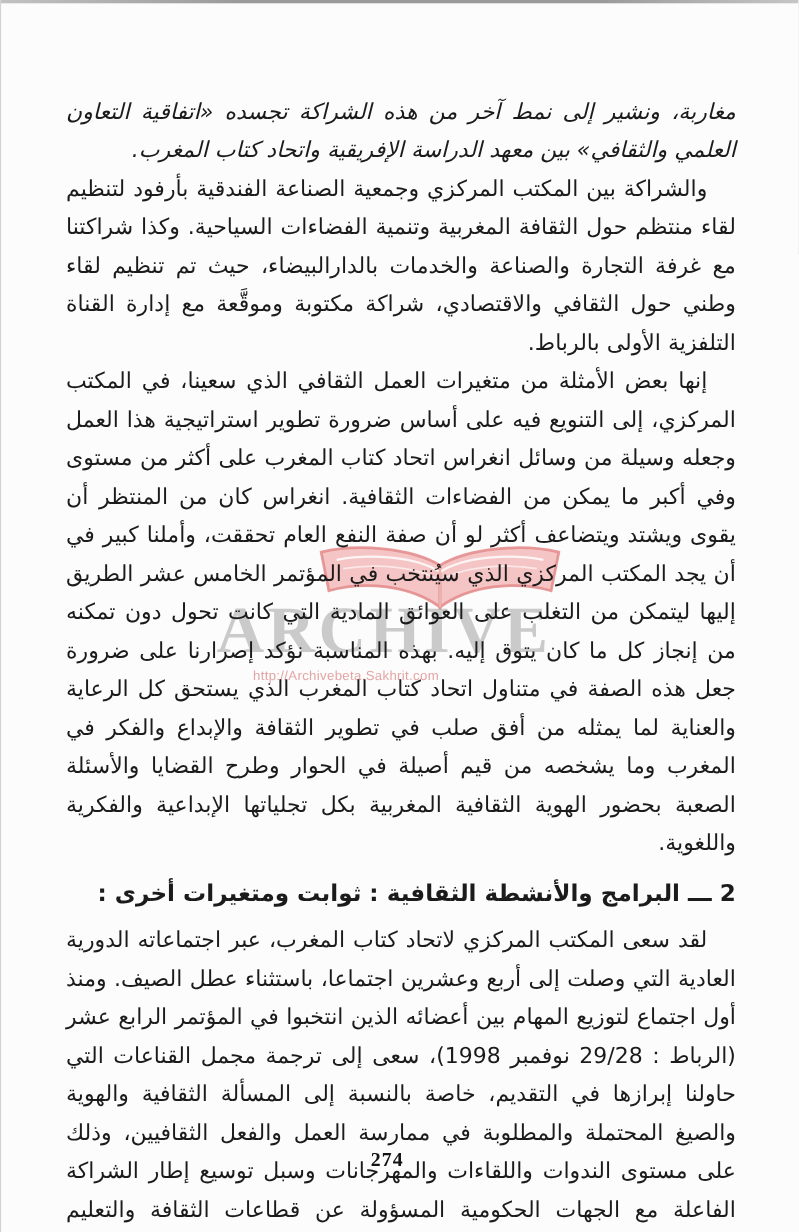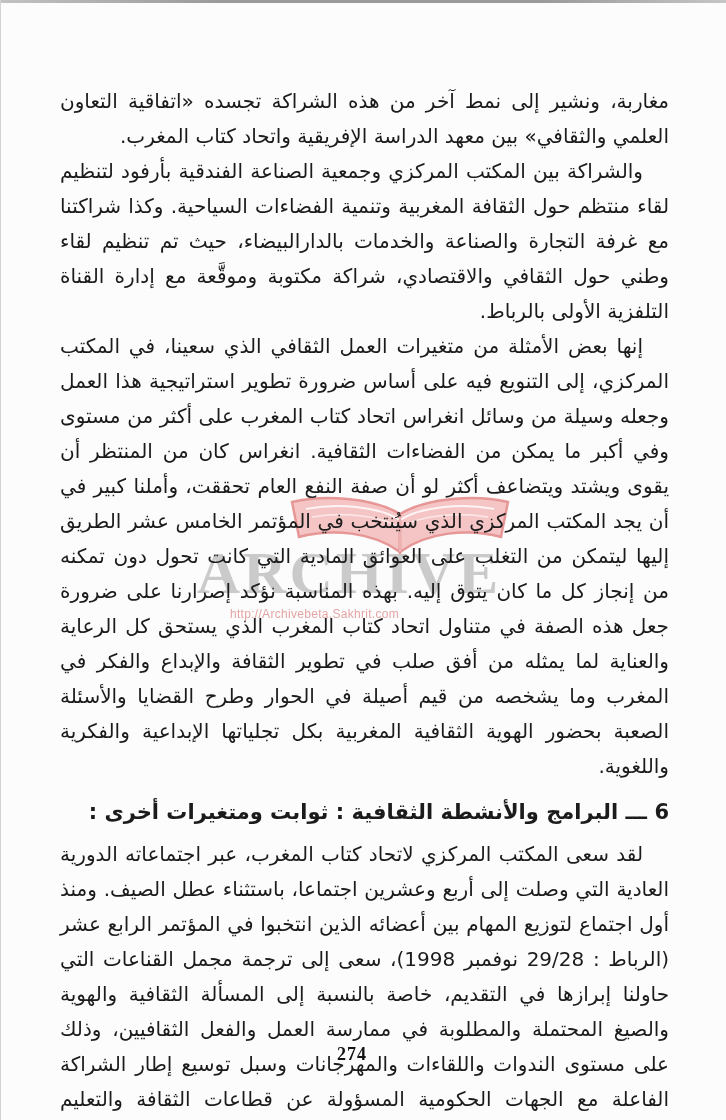--- a/index.html
+++ b/index.html
@@ -26,21 +26,21 @@
     top: 84px; right: 57px;
     width: 609px;
     direction: rtl;
     text-align: justify;
     font-size: 20px;
     line-height: 35px;
     color: #1b1b1b;
     z-index: 2;
   }
   .para { margin: 0; text-indent: 26px; }
-  .para.flush { text-indent: 0; }
+  .para.flush { text-indent: 0; font-style: italic; }
   .section-heading {
     margin: 11px 0 7px;
     text-indent: 0;
     font-size: 21px;
     font-weight: 700;
     line-height: 35px;
   }
   
   .watermark {
     position: absolute; inset: 0; z-index: 1; pointer-events: none;
@@ -97,19 +97,19 @@
       <path d="M114,19 L114,57" stroke="#e89c9c" stroke-width="2.2"></path>
     </svg>
     <div class="wm-title">ARCHIVE</div>
     <div class="wm-url">http://Archivebeta.Sakhrit.com</div>
   </div>
 
   <div class="content" dir="rtl">
     <p class="para flush">مغاربة، ونشير إلى نمط آخر من هذه الشراكة تجسده «اتفاقية التعاون العلمي والثقافي» بين معهد الدراسة الإفريقية واتحاد كتاب المغرب.</p>
     <p class="para">والشراكة بين المكتب المركزي وجمعية الصناعة الفندقية بأرفود لتنظيم لقاء منتظم حول الثقافة المغربية وتنمية الفضاءات السياحية. وكذا شراكتنا مع غرفة التجارة والصناعة والخدمات بالدارالبيضاء، حيث تم تنظيم لقاء وطني حول الثقافي والاقتصادي، شراكة مكتوبة وموقَّعة مع إدارة القناة التلفزية الأولى بالرباط.</p>
     <p class="para">إنها بعض الأمثلة من متغيرات العمل الثقافي الذي سعينا، في المكتب المركزي، إلى التنويع فيه على أساس ضرورة تطوير استراتيجية هذا العمل وجعله وسيلة من وسائل انغراس اتحاد كتاب المغرب على أكثر من مستوى وفي أكبر ما يمكن من الفضاءات الثقافية. انغراس كان من المنتظر أن يقوى ويشتد ويتضاعف أكثر لو أن صفة النفع العام تحققت، وأملنا كبير في أن يجد المكتب المركزي الذي سيُنتخب في المؤتمر الخامس عشر الطريق إليها ليتمكن من التغلب على العوائق المادية التي كانت تحول دون تمكنه من إنجاز كل ما كان يتوق إليه. بهذه المناسبة نؤكد إصرارنا على ضرورة جعل هذه الصفة في متناول اتحاد كتاب المغرب الذي يستحق كل الرعاية والعناية لما يمثله من أفق صلب في تطوير الثقافة والإبداع والفكر في المغرب وما يشخصه من قيم أصيلة في الحوار وطرح القضايا والأسئلة الصعبة بحضور الهوية الثقافية المغربية بكل تجلياتها الإبداعية والفكرية واللغوية.</p>
-    <h2 class="section-heading">6 ـــ البرامج والأنشطة الثقافية : ثوابت ومتغيرات أخرى :</h2>
+    <h2 class="section-heading">2 ـــ البرامج والأنشطة الثقافية : ثوابت ومتغيرات أخرى :</h2>
     <p class="para">لقد سعى المكتب المركزي لاتحاد كتاب المغرب، عبر اجتماعاته الدورية العادية التي وصلت إلى أربع وعشرين اجتماعا، باستثناء عطل الصيف. ومنذ أول اجتماع لتوزيع المهام بين أعضائه الذين انتخبوا في المؤتمر الرابع عشر (الرباط : 29/28 نوفمبر 1998)، سعى إلى ترجمة مجمل القناعات التي حاولنا إبرازها في التقديم، خاصة بالنسبة إلى المسألة الثقافية والهوية والصيغ المحتملة والمطلوبة في ممارسة العمل والفعل الثقافيين، وذلك على مستوى الندوات واللقاءات والمهرجانات وسبل توسيع إطار الشراكة الفاعلة مع الجهات الحكومية المسؤولة عن قطاعات الثقافة والتعليم والاقتصاد والسياحة ومع المجالس البلدية والجمعيات المهنية وجمعيات المجتمع المدنيو ثم على مستوى تكريم رموز الثقافة والإبداع المغربيين ومجلة «آفاق»</p>
   </div>
 
   <div class="page-number">274</div>
 
 </div>
 
 </body></html>

